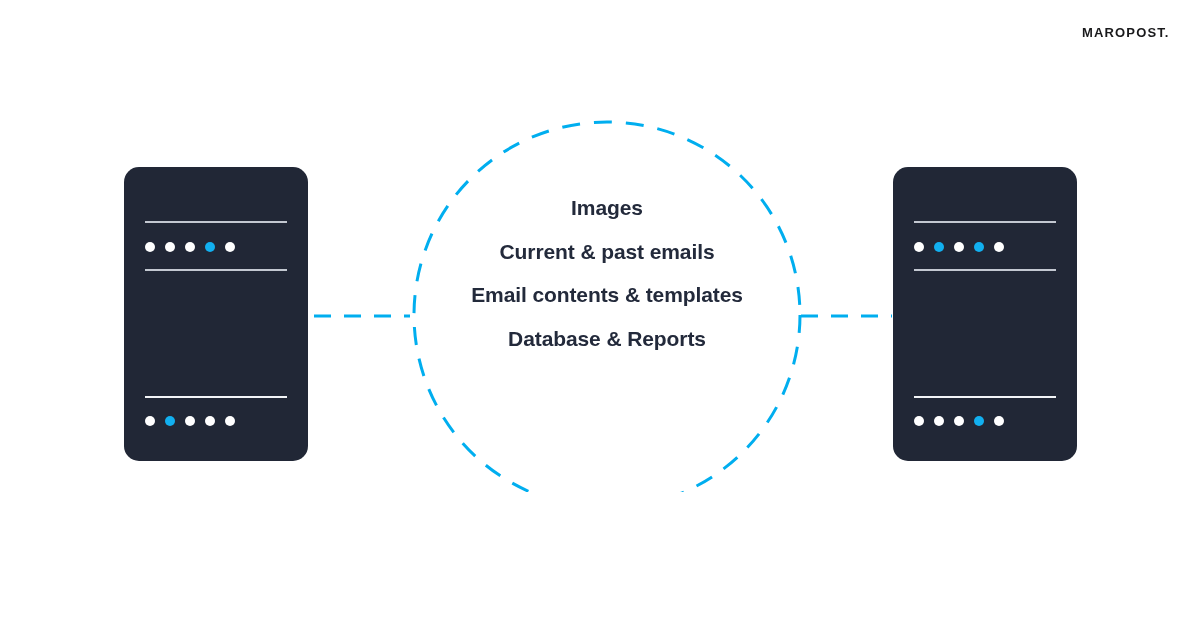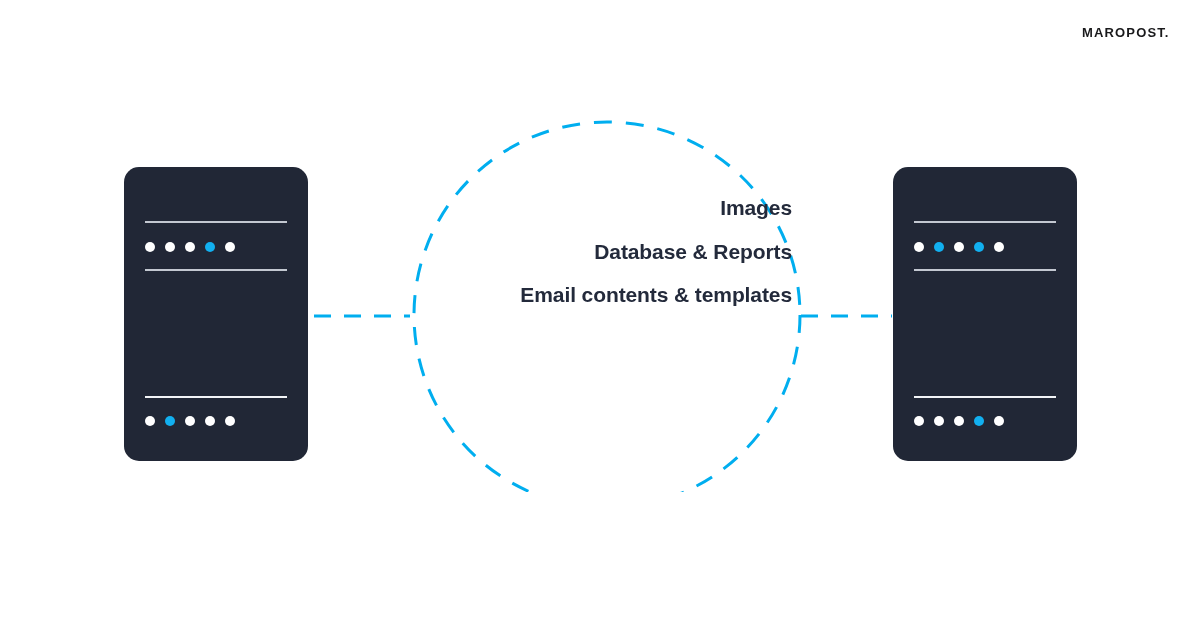--- a/index.html
+++ b/index.html
@@ -81,24 +81,24 @@
     left: 0;
     top: 0;
     width: 1201px;
     height: 629px;
     pointer-events: none;
   }
 
   
   #migration-items {
     position: absolute;
-    left: 400px;
+    left: 411px;
     top: 186px;
     width: 392px;
-    text-align: right;
+    text-align: center;
   }
   .migration-item {
     font-size: 21px;
     font-weight: 700;
     line-height: 43.5px;
     color: #232a3b;
     letter-spacing: -0.1px;
     white-space: nowrap;
   }
 </style>
@@ -150,17 +150,18 @@
       <span class="dot"></span>
       <span class="dot"></span>
       <span class="dot"></span>
       <span class="dot accent"></span>
       <span class="dot"></span>
     </div>
   </div>
 
   <div id="migration-items">
     <div class="migration-item">Images</div>
+    <div class="migration-item">Current &amp; past emails</div>
+    <div class="migration-item">Email contents &amp; templates</div>
     <div class="migration-item">Database &amp; Reports</div>
-    <div class="migration-item">Email contents &amp; templates</div>
   </div>
 
 </div>
 
 </body></html>

